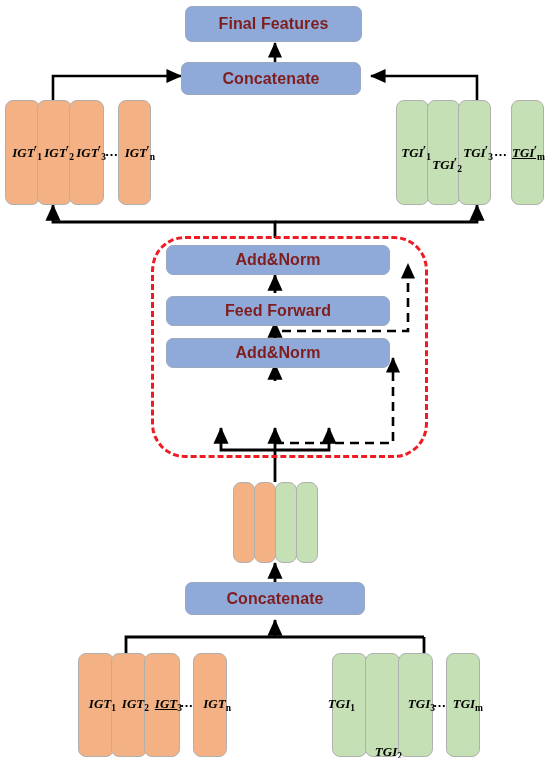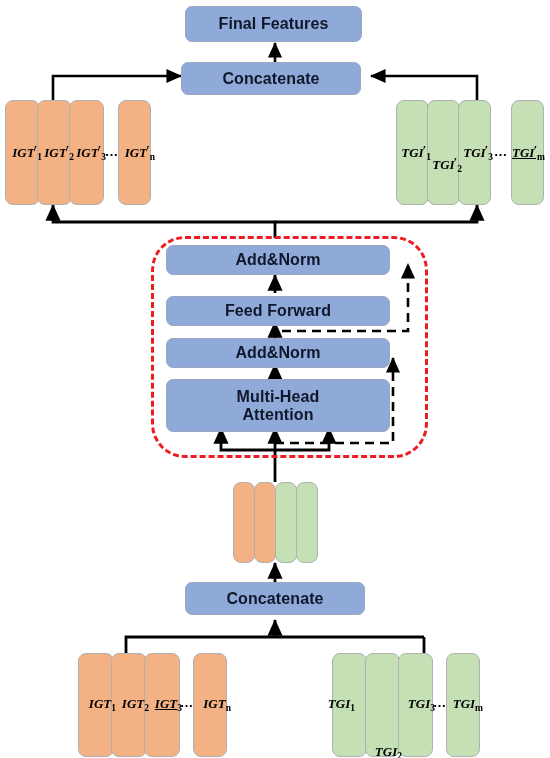--- a/index.html
+++ b/index.html
@@ -27,21 +27,21 @@
   }
   .proc-box {
     position: absolute;
     background: #8fa9d8;
     border: 1px solid #9aa9bf;
     border-radius: 7px;
     display: flex;
     align-items: center;
     justify-content: center;
     text-align: center;
-    color: #0f172a;
+    color: #7f1d1d;
     font-size: 16px;
     font-weight: 600;
     letter-spacing: .1px;
     line-height: 1.12;
     font-family: "Liberation Sans", sans-serif;
     box-sizing: border-box;
   }
   .token {
     position: absolute;
     border: 1px solid #b0b0b0;
@@ -219,24 +219,20 @@
   </div>
 
   <div class="proc-box" style="left:166px; top:296px; width:224px; height:30px;">
     <span>Feed Forward</span>
   </div>
 
   <div class="proc-box" style="left:166px; top:338px; width:224px; height:30px;">
     <span>Add&amp;Norm</span>
   </div>
 
-  <div class="proc-box" style="left:166px; top:379px; width:224px; height:53px; flex-direction:column;">
-    <span>Multi-Head</span>
-    <span>Attention</span>
-  </div>
 
   <div>
     <div class="token orange" style="left:233px; top:482px; width:22px; height:81px;"></div>
     <div class="token orange" style="left:254px; top:482px; width:22px; height:81px;"></div>
     <div class="token green" style="left:275px; top:482px; width:22px; height:81px;"></div>
     <div class="token green" style="left:296px; top:482px; width:22px; height:81px;"></div>
   </div>
 
   <div class="proc-box" style="left:185px; top:582px; width:180px; height:33px;">
     <span>Concatenate</span>

